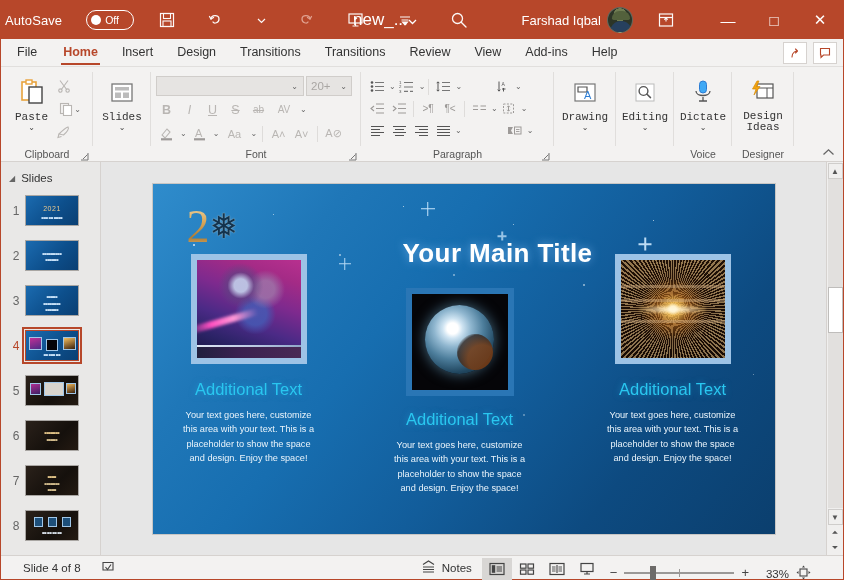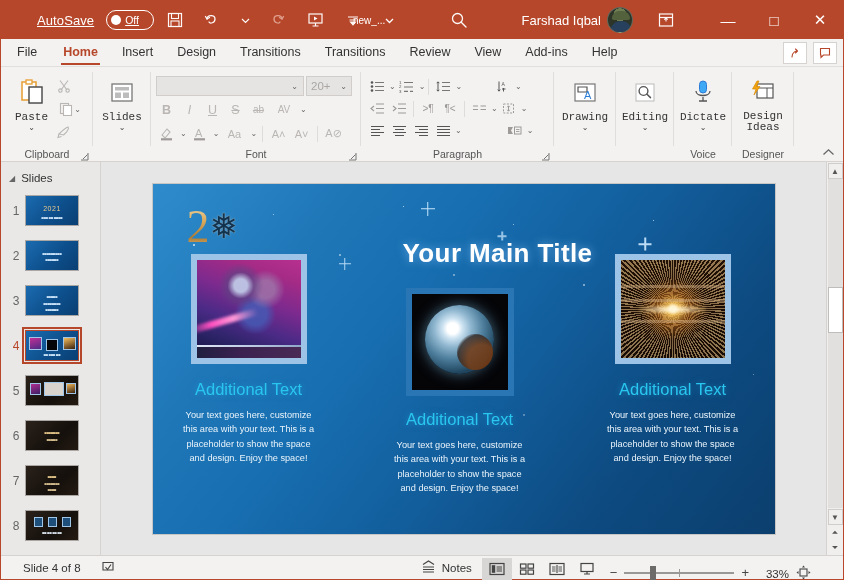--- a/index.html
+++ b/index.html
@@ -11,35 +11,35 @@
   }
   .app { width: 844px; height: 580px; position: relative; display: flex; flex-direction: column;
          border: 1px solid #b7472a; background:#fff; }
 
   
   .titlebar {
     height: 38px; background: #b7472a; color: #fff;
     display: flex; align-items: center; flex: 0 0 38px;
     font-size: 12.5px; position: relative;
   }
-  .tb-left { display:flex; align-items:center; gap:4px; padding-left:36px;text-decoration:underline; }
+  .tb-left { display:flex; align-items:center; gap:16px; padding-left:4px; }
   .autosave-label { font-size: 13px; margin-right: 8px; letter-spacing:.1px;}
   .toggle {
     width: 48px; height: 20px; border-radius: 10px; border: 1.4px solid #fff;
     display:flex; align-items:center; gap:4px; padding-left:4px; position:relative;
   }
   .toggle .knob { width: 10px; height: 10px; border-radius:50%; background:#fff; }
   .toggle .off { font-size: 10.5px; color:#fff; }
   .tb-icon {
     width: 34px; height: 30px; display:flex; align-items:center; justify-content:center;
     font-size: 16px; color:#fff; opacity:.97;
   }
   .tb-icon.sm { width: 22px; }
   .tb-icon svg { display:block; }
-  .tb-title { position:absolute; left:352px; top:0; height:38px; display:flex; align-items:center; gap:0; font-size:10px;}
+  .tb-title { position:absolute; left:352px; top:0; height:38px; display:flex; align-items:center; gap:0; font-size:17px;}
   .tb-right { position:absolute; right:0; top:0; height:38px; display:flex; align-items:center; }
   .user-name { font-size: 13px; margin-right:6px;}
   .avatar {
     width: 26px; height: 26px; border-radius: 50%;
     background: radial-gradient(circle at 50% 28%, #6f7d52 0 30%, #2c3527 31% 100%);
     position: relative; overflow:hidden; border:1px solid rgba(255,255,255,.25);
     margin-right: 16px;
   }
   .avatar:before{content:"";position:absolute;left:4px;top:3px;width:18px;height:9px;background:#53613c;border-radius:9px 9px 2px 2px;}
   .avatar:after{content:"";position:absolute;left:2px;bottom:0;width:22px;height:11px;background:#26405e;border-radius:11px 11px 0 0;}

